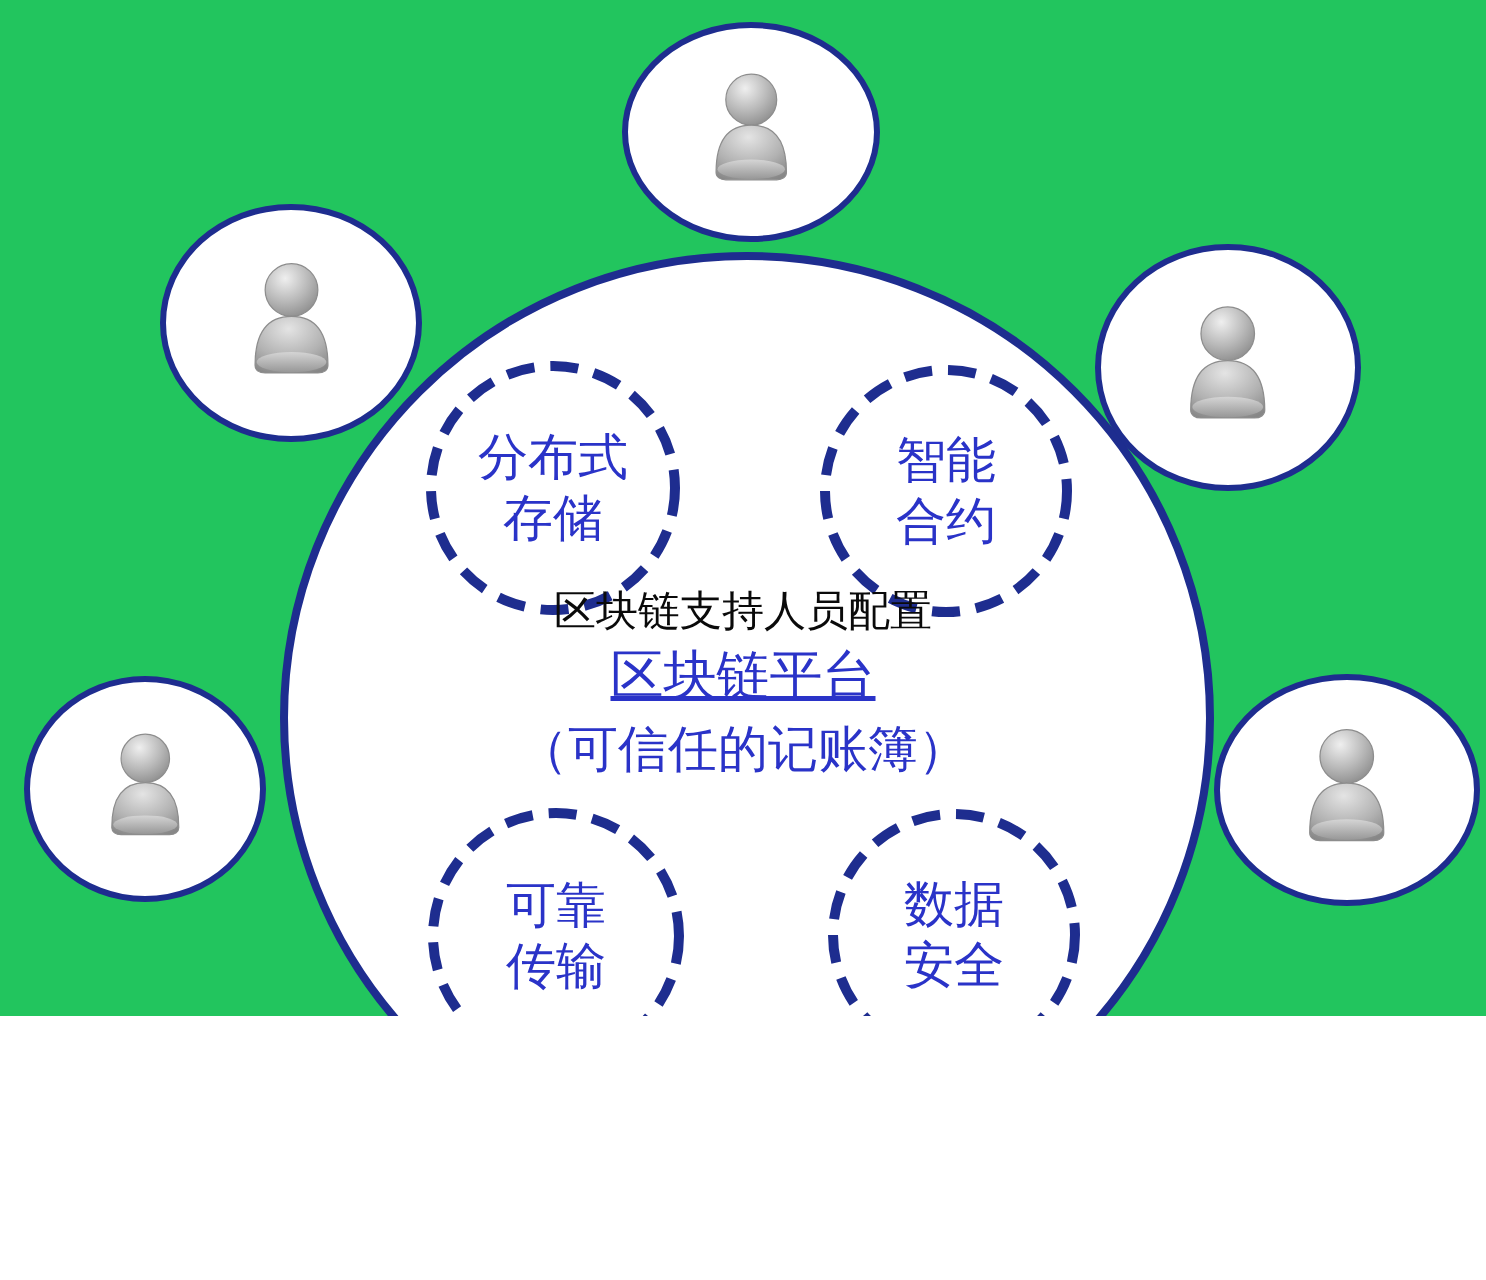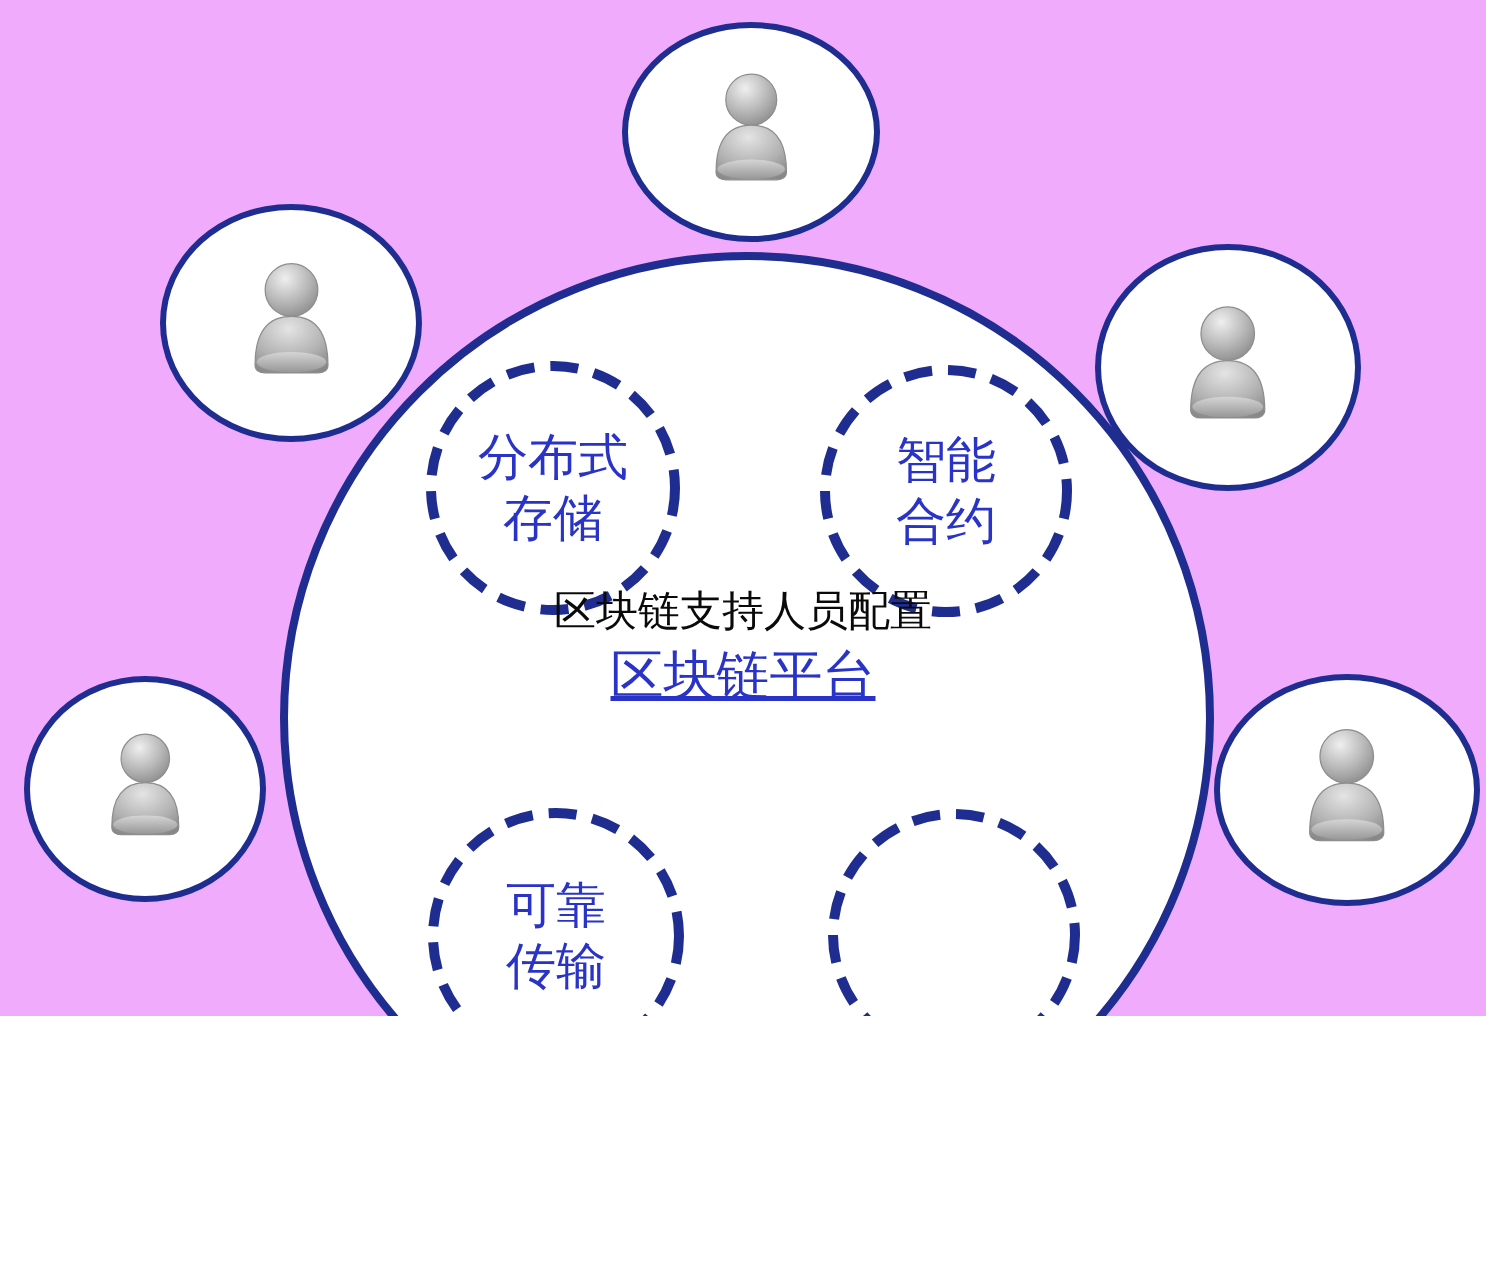--- a/index.html
+++ b/index.html
@@ -5,21 +5,21 @@
   :root{
     --navy:#1e2d8f;
     --blue:#2a33c8;
     --ink:#0a0a0a;
   }
   html,body{margin:0;padding:0;background:#ffffff;}
   .canvas{
     position:relative;
     width:1486px;
     height:1016px;
-    background:#f0abfc;
+    background:#22c55e;
     overflow:hidden;
     font-family:"Liberation Sans","DejaVu Sans",sans-serif;
   }
   svg.bg{
     position:absolute;
     left:0;top:0;
     width:1486px;height:1280px;
     z-index:0;
   }
   .feature{
@@ -121,23 +121,28 @@
     <span>存储</span>
   </div>
   <div class="feature" style="left:433px;top:813px;width:246px;height:246px">
     <span>可靠</span>
     <span>传输</span>
   </div>
   <div class="feature" style="left:825px;top:369px;width:242px;height:244px">
     <span>智能</span>
     <span>合约</span>
   </div>
+  <div class="feature" style="left:833px;top:814px;width:242px;height:242px">
+    <span>数据</span>
+    <span>安全</span>
+  </div>
 
   <div class="center-text main-title">区块链支持人员配置</div>
   <div class="center-text platform-title">区块链平台</div>
+  <div class="center-text platform-subtitle">（可信任的记账簿）</div>
 
   <div class="node" style="left:622px;top:22px;width:258px;height:220px">
     <svg class="person" viewBox="0 0 100 100">
         <use href="#person-shape"></use>
       </svg>
   </div>
   <div class="node" style="left:160px;top:204px;width:262px;height:238px">
     <svg class="person" viewBox="0 0 100 100">
         <use href="#person-shape"></use>
       </svg>

